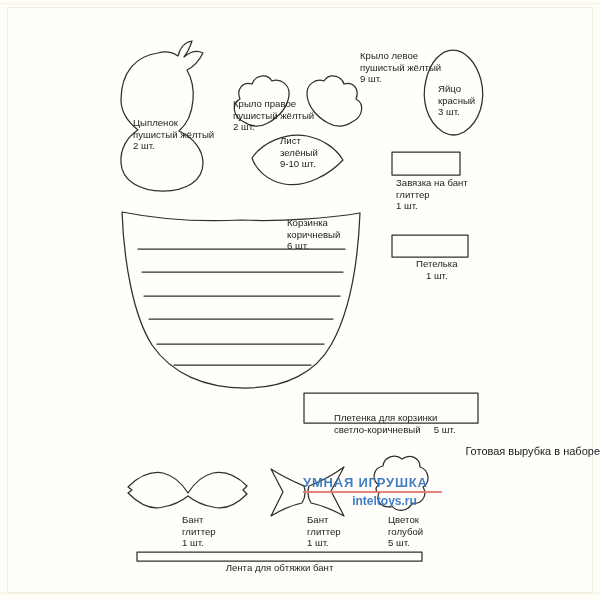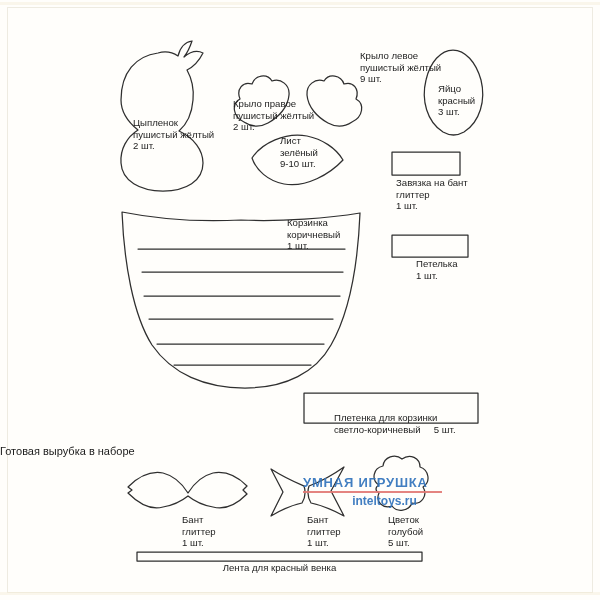--- a/index.html
+++ b/index.html
@@ -16,35 +16,35 @@
   .scan-smudge{position:absolute;left:0;right:0;height:3px;background:#f4eeD8;opacity:.45;z-index:0;}
   svg.shapes{position:absolute;left:0;top:0;z-index:1;}
   svg.shapes path, svg.shapes rect, svg.shapes line{
     fill:none;stroke:var(--outline,#2f2f2f);stroke-width:1.25;stroke-linejoin:round;stroke-linecap:round;
   }
   .title{
     position:absolute;left:0;right:0;top:21px;text-align:center;
     font-size:11.5px;letter-spacing:.2px;color:#1a1a1a;z-index:2;
   }
   .section-title{
-    position:absolute;left:0;right:0;top:445px;text-align:left;
+    position:absolute;left:0;right:0;top:445px;text-align:right;
     font-size:11px;color:#1a1a1a;z-index:2;
   }
   .lbl{
     position:absolute;font-size:9.6px;line-height:11.6px;white-space:pre;
     color:var(--text,#1c1c1c);z-index:2;
   }
   .lbl-chick{left:133px;top:117px;}
   .lbl-wing-right{left:233px;top:50px;margin-top:48px;}
   .lbl-wing-left{left:360px;top:50px;}
   .lbl-egg{left:438px;top:83px;}
   .lbl-leaf{left:280px;top:135px;}
   .lbl-tie{left:396px;top:177px;}
   .lbl-basket{left:287px;top:217px;}
-  .lbl-loop{left:416px;top:258px;}
+  .lbl-loop{left:416px;top:258px;text-align:center;}
   .lbl-weave{left:334px;top:396px;margin-top:16px;}
   .lbl-bow1{left:182px;top:514px;}
   .lbl-bow2{left:307px;top:514px;}
   .lbl-flower{left:388px;top:514px;}
   .lbl-ribbon{left:137px;top:562px;width:285px;text-align:center;white-space:nowrap;}
   .watermark{position:absolute;left:303px;top:475px;width:139px;z-index:5;opacity:.92;}
   .wm-brand{
     font-size:13px;font-weight:bold;letter-spacing:.8px;white-space:nowrap;
     color:var(--watermark-blue,#3274bd);line-height:15px;
   }
@@ -148,38 +148,38 @@
 красный
 3 шт.</div>
   <div class="lbl lbl-leaf">Лист
 зелёный
 9-10 шт.</div>
   <div class="lbl lbl-tie">Завязка на бант
 глиттер
 1 шт.</div>
   <div class="lbl lbl-basket">Корзинка
 коричневый
-1 шт.</div>
+6 шт.</div>
   <div class="lbl lbl-loop">Петелька
 1 шт.</div>
   <div class="lbl lbl-weave">Плетенка для корзинки
 светло-коричневый     5 шт.</div>
 
   <div class="section-title">Готовая вырубка в наборе</div>
 
   <div class="lbl lbl-bow1">Бант
 глиттер
 1 шт.</div>
   <div class="lbl lbl-bow2">Бант
 глиттер
 1 шт.</div>
   <div class="lbl lbl-flower">Цветок
 голубой
 5 шт.</div>
-  <div class="lbl lbl-ribbon">Лента для красный венка</div>
+  <div class="lbl lbl-ribbon">Лента для обтяжки бант</div>
 
   <div class="watermark">
     <div class="wm-brand">УМНАЯ ИГРУШКА</div>
     <div class="wm-line"></div>
     <div class="wm-site">inteltoys.ru</div>
   </div>
 
 </div>
 
 </body></html>

